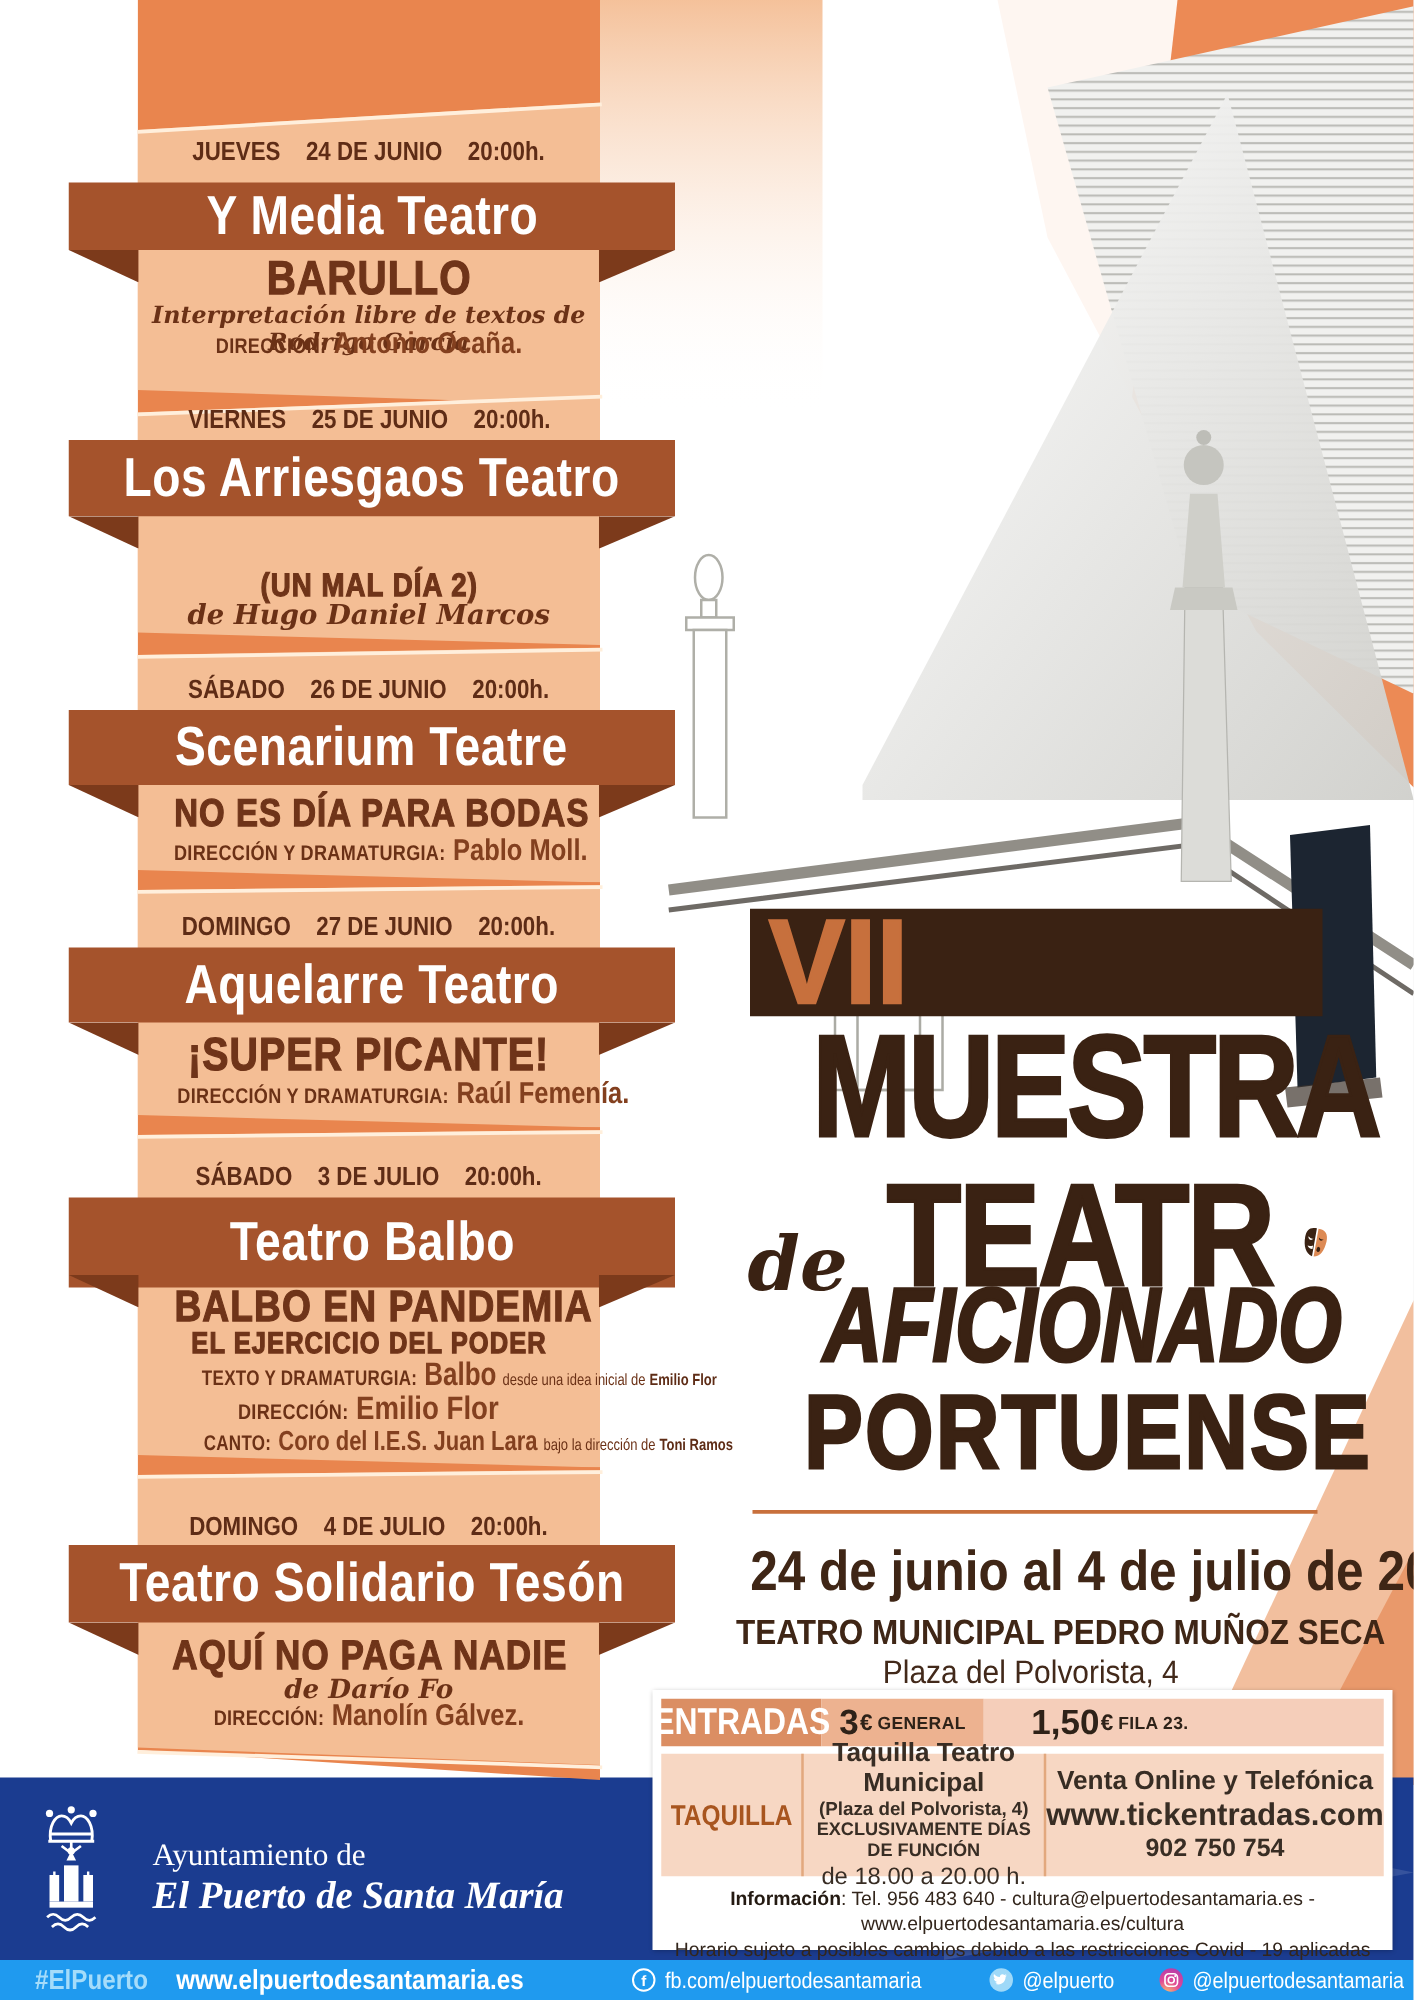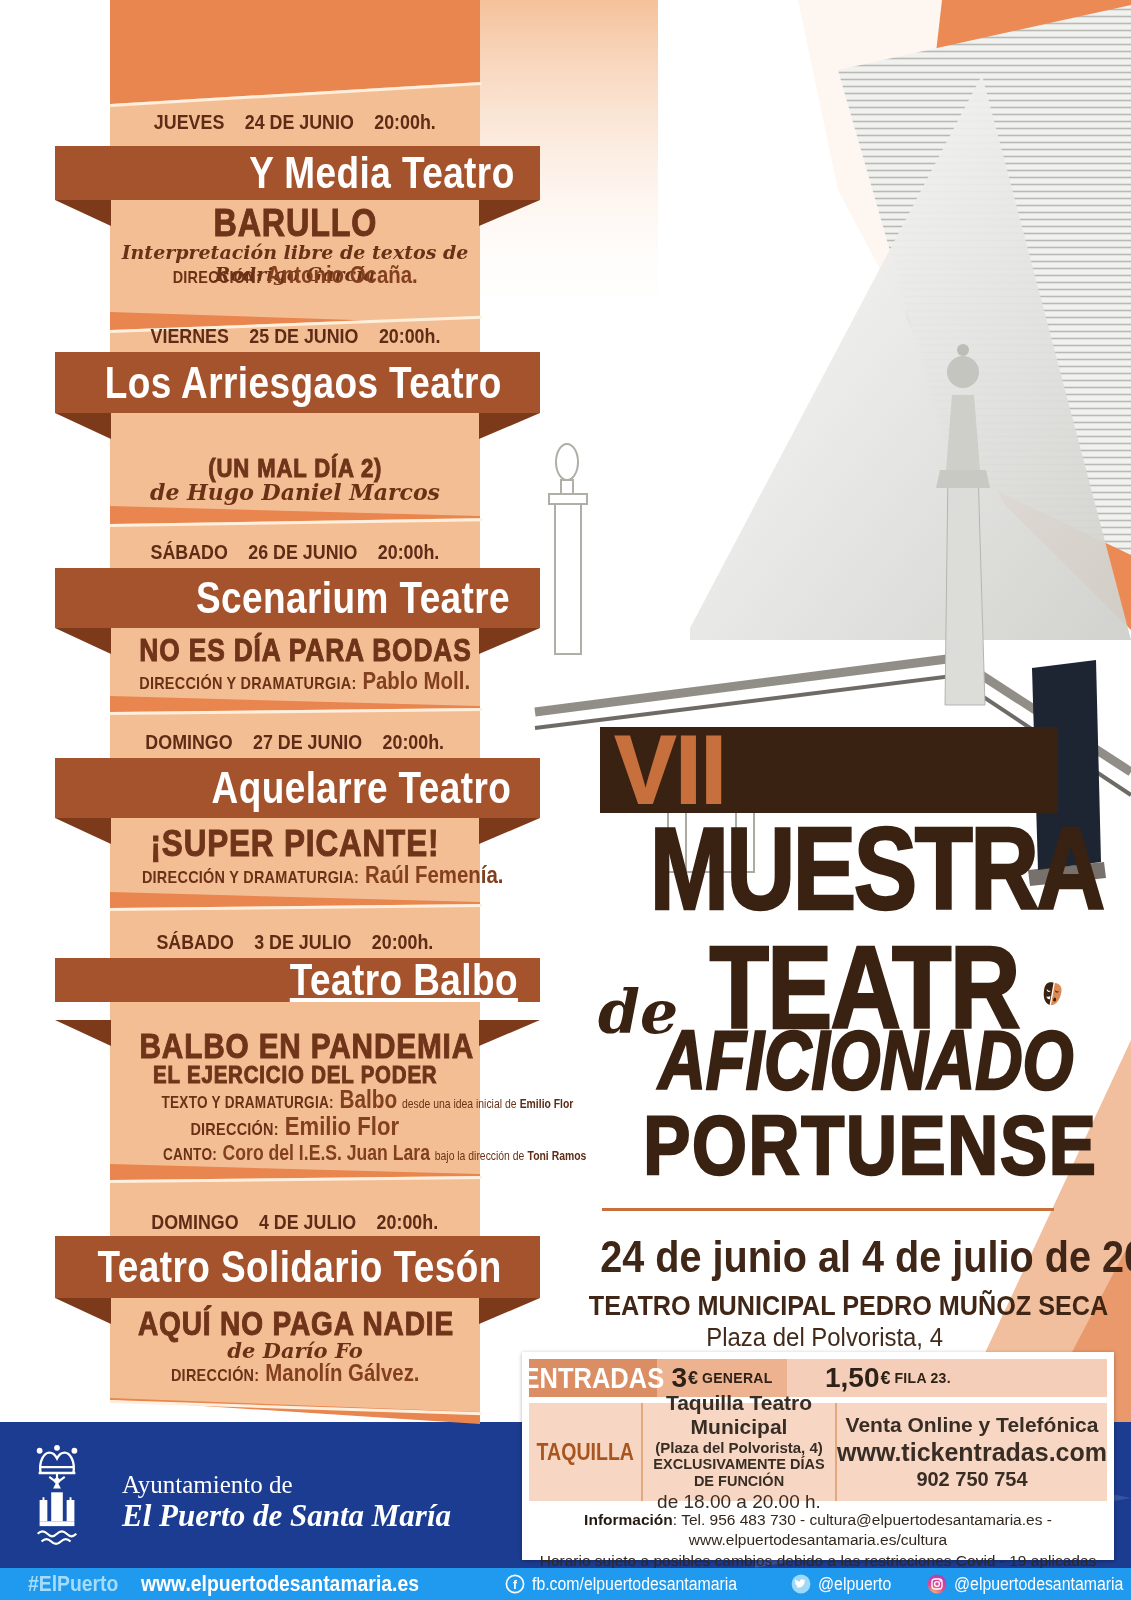--- a/index.html
+++ b/index.html
@@ -7,21 +7,21 @@
           font-family:"Liberation Sans",sans-serif;margin:0 auto;}
   .abs{position:absolute;}
   .cond{display:inline-block;transform:scaleX(var(--sx,.85));transform-origin:50% 50%;white-space:nowrap;}
   .condL{display:inline-block;transform:scaleX(var(--sx,.88));transform-origin:0 50%;white-space:nowrap;}
 
   
   .col-base{left:110px;top:0;width:370px;height:1424px;background:#E9854E;
             clip-path:polygon(0 0,100% 0,100% 100%,0 calc(100% - 24px));}
   .pb{left:110px;width:370px;background:#F4BE95;}
   .sep{left:110px;width:372px;height:3px;background:#FFEFDC;transform-origin:0 0;}
-  .band{left:55px;width:485px;background:#A5532C;color:#fff;display:flex;align-items:center;justify-content:flex-end;}
+  .band{left:55px;width:485px;background:#A5532C;color:#fff;display:flex;align-items:center;justify-content:center;}
   .band .cond{font-weight:bold;font-size:44px;--sx:.84;letter-spacing:.5px;}
   .fold{width:56px;height:26px;background:#7C3A1B;}
   .fold.l{left:55px;clip-path:polygon(0 0,100% 0,100% 100%);}
   .fold.r{left:479px;width:61px;clip-path:polygon(0 0,100% 0,0 100%);}
 
   .lc{left:110px;width:370px;text-align:center;color:#5E2C16;}
   .date{font-weight:bold;font-size:21px;}
   .date .gap{margin:0 24px;}
   .brush{font-weight:bold;color:#6F3419;letter-spacing:1px;-webkit-text-stroke:1px #6F3419;}
   .script{font-family:"DejaVu Serif","Liberation Serif",serif;font-style:italic;font-weight:bold;color:#6B3116;}
@@ -185,21 +185,21 @@
     </div>
   <div class="abs fold l" style="top:628px;"></div>
   <div class="abs fold r" style="top:628px;"></div>
 
   <div class="abs band" style="top:758px;height:60px;">
     <span class="cond">Aquelarre Teatro</span>
     </div>
   <div class="abs fold l" style="top:818px;"></div>
   <div class="abs fold r" style="top:818px;"></div>
 
-  <div class="abs band" style="top:958px;height:44px;text-decoration:underline;">
+  <div class="abs band" style="top:958px;height:72px;">
     <span class="cond">Teatro Balbo</span>
     </div>
   <div class="abs fold l" style="top:1020px;"></div>
   <div class="abs fold r" style="top:1020px;"></div>
 
   <div class="abs band" style="top:1236px;height:62px;">
     <span class="cond">Teatro Solidario Tesón</span>
     </div>
   <div class="abs fold l" style="top:1298px;"></div>
   <div class="abs fold r" style="top:1298px;"></div>
@@ -310,21 +310,21 @@
         <div class="ql3">EXCLUSIVAMENTE DÍAS DE FUNCIÓN</div>
         <div class="ql4">de 18.00 a 20.00 h.</div>
       </div>
       <div class="q-right">
         <div class="ql1">Venta Online y Telefónica</div>
         <div class="qr2">www.tickentradas.com</div>
         <div class="qr3">902 750 754</div>
       </div>
     </div>
     <div class="info-row">
-      <span><b>Información</b><span>: Tel. 956 483 730 - cultura@elpuertodesantamaria.es - www.elpuertodesantamaria.es/cultura</span></span><br>
+      <span><b>Información</b><span>: Tel. 956 483 640 - cultura@elpuertodesantamaria.es - www.elpuertodesantamaria.es/cultura</span></span><br>
       <span>Horario sujeto a posibles cambios debido a las restricciones Covid - 19 aplicadas en la fecha del evento.</span><br>
       <span><b>Aforo reducido</b><span> siguiendo las recomendaciones sanitarias. </span><b>Uso obligatorio de mascarilla</b></span>
     </div>
   </div>
 
   <svg class="abs" style="left:28px;top:1444px;" width="58" height="114" viewBox="0 0 60 118">
     <g stroke="#FFFFFF" stroke-width="2.4" fill="none">
       <path d="M13,30 c-2,-13 4,-21 9,-21 c3,0 6,2 8,6 c2,-4 5,-6 8,-6 c5,0 11,8 9,21"></path>
       <path d="M11,30 h38"></path>
       <path d="M13,24 h34"></path>

